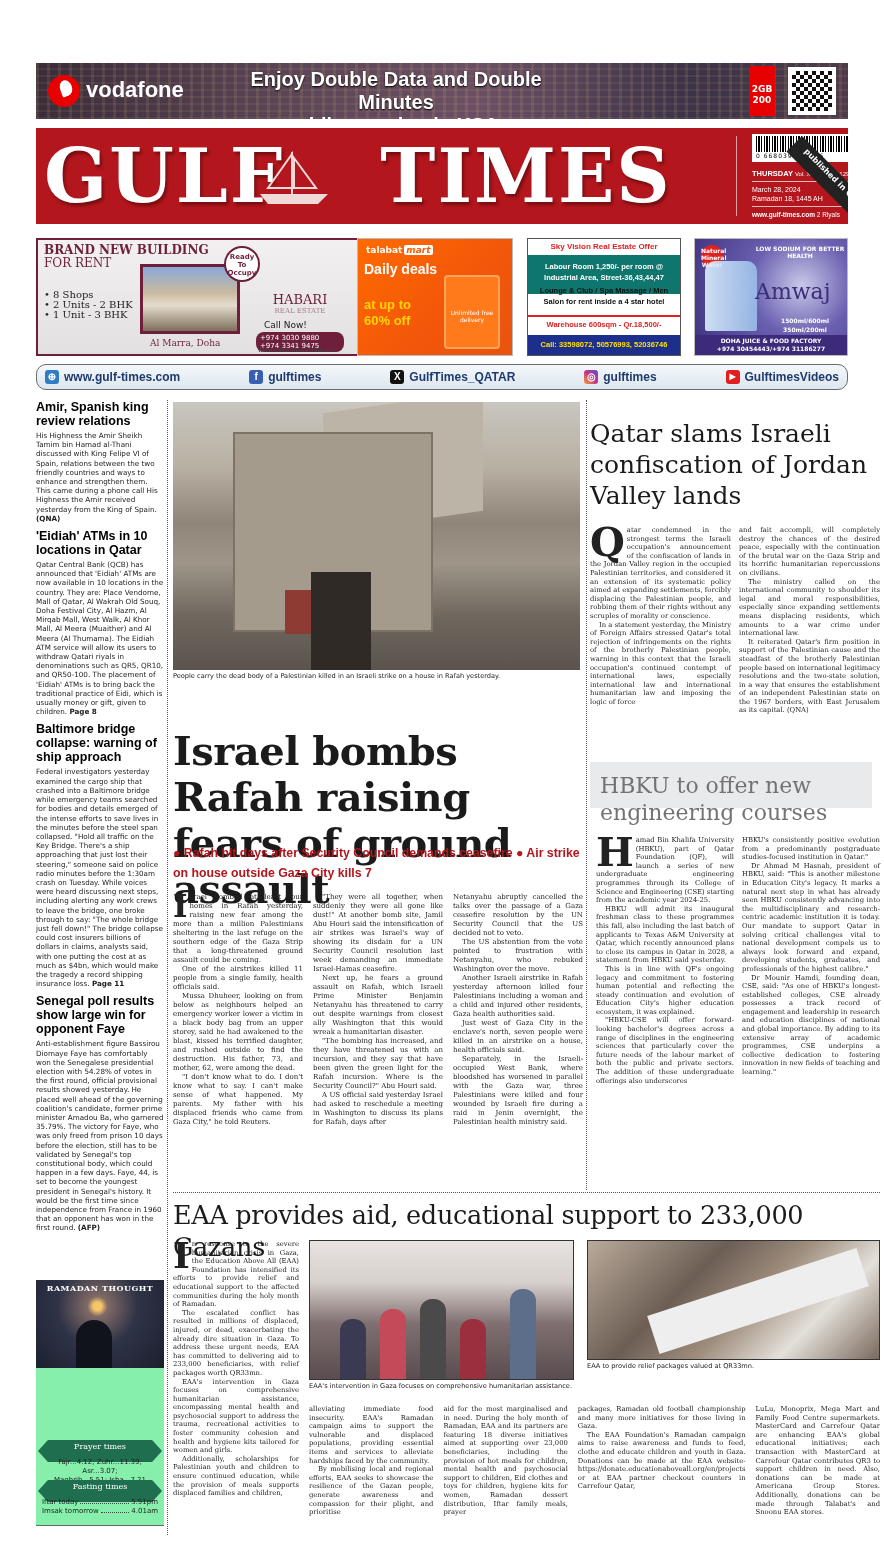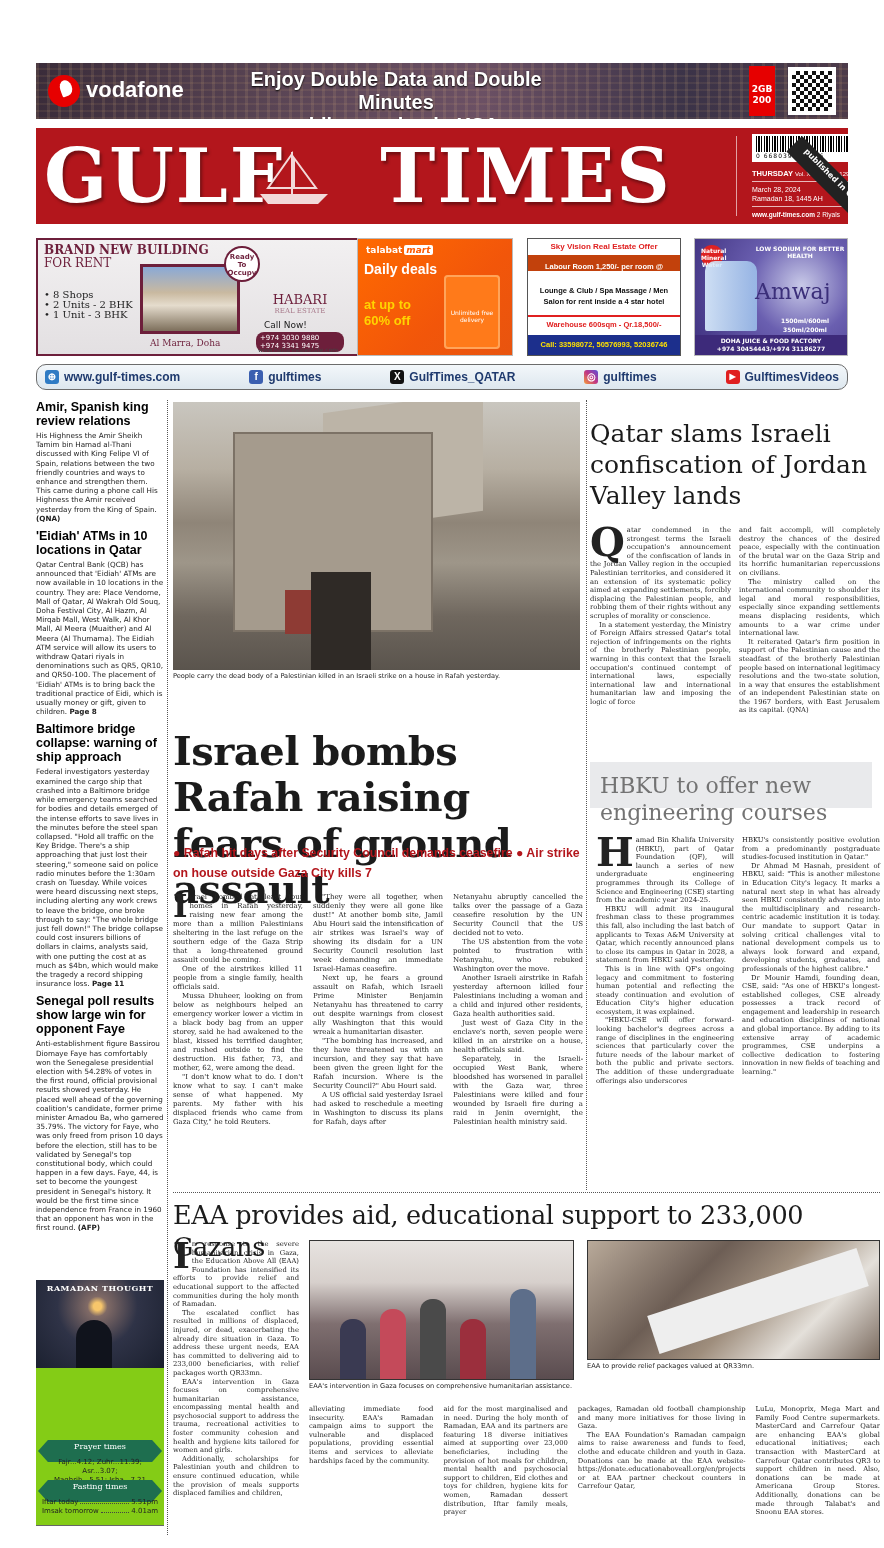--- a/index.html
+++ b/index.html
@@ -64,21 +64,21 @@
   .soc-ico { width: 14px; height: 14px; border-radius: 3px; color: #fff; font-size: 10px; line-height: 14px; text-align: center; font-weight: bold; }
 
   
   #left-col { left: 36px; top: 400px; width: 128px; }
   .lc-head { font-family: Liberation Sans, sans-serif; font-weight: bold; font-size: 12.5px; line-height: 14px; color: #000000; margin-bottom: 3px; }
   .lc-body { font-size: 7.2px; line-height: 9.2px; color: #222; margin-bottom: 6px; font-family: "DejaVu Sans", sans-serif; }
   .lc-body b { font-weight: bold; }
   #col-sep { left: 167px; top: 400px; width: 0; height: 1135px; border-left: 1px dotted #555; }
 
   
-  #ramadan-box { left: 36px; top: 1280px; width: 128px; height: 246px; background: #84cc16; border-bottom: 1px solid #666; }
+  #ramadan-box { left: 36px; top: 1280px; width: 128px; height: 246px; background: #86efac; border-bottom: 1px solid #666; }
   #ramadan-box .img { position: absolute; left: 0; top: 0; width: 128px; height: 88px; background: radial-gradient(circle at 48% 30%, #f7c66b 0 4px, #806a66 10px, #2f3347 40px, #1a1f2e 100%); }
   #ramadan-box .img .label { position: absolute; top: 3px; left: 0; width: 100%; text-align: center; color: #fff; font-family: "DejaVu Serif", serif; font-weight: bold; font-size: 8px; letter-spacing: 0.5px; }
   #ramadan-box .fig { position: absolute; left: 40px; top: 40px; width: 36px; height: 48px; background: #10131c; border-radius: 18px 18px 0 0; }
   #ramadan-box .quote { position: absolute; left: 6px; top: 92px; width: 116px; font-style: italic; font-size: 7.4px; line-height: 9.2px; text-align: justify; color: #222; }
   .ribbon { position: absolute; left: 2px; width: 124px; height: 22px; background: #1e6e4f; color: #fff; text-align: center; font-family: "DejaVu Serif", serif; font-size: 8px; line-height: 14px; clip-path: polygon(0 50%, 8% 0, 92% 0, 100% 50%, 92% 100%, 8% 100%); }
   .times { position: absolute; left: 6px; width: 116px; font-size: 7px; line-height: 9px; color: #222; text-align: center; }
   .fast-row { display: flex; justify-content: space-between; text-align: left; }
 
   
   #main-photo { left: 173px; top: 402px; width: 407px; height: 268px; background: linear-gradient(180deg, #c9c6bf 0%, #b7afa2 25%, #8f8578 45%, #9e9689 60%, #6f675e 80%, #5a544d 100%); overflow: hidden; }
@@ -207,21 +207,21 @@
     <div>at up to</div>
     <div>60% off</div>
   </div>
   <div class="bag">
     <div style="color:#fff;font-size:6px;text-align:center;padding-top:34px;">Unlimited free delivery</div>
   </div>
 </div>
 
 <div id="ad-sky" class="abs ad">
   <div class="t" style="top:2px;color:#e02020;font-size:8px;">Sky Vision Real Estate Offer</div>
-  <div class="t" style="top:16px;background:#c2410c;color:#fff;height:16px;padding-top:6px;">
+  <div class="t" style="top:16px;background:#0f766e;color:#fff;height:39px;padding-top:6px;">
     <div>Labour Room 1,250/- per room @</div>
     <div>Industrial Area, Street-36,43,44,47</div>
   </div>
   <div class="t" style="top:46px;color:#111;height:26px;">
     <div>Lounge &amp; Club / Spa Massage / Men</div>
     <div>Salon for rent inside a 4 star hotel</div>
   </div>
   <div class="t" style="top:76px;border-top:2px solid #e02020;color:#e02020;height:17px;padding-top:2px;">Warehouse 600sqm - Qr.18,500/-</div>
   <div class="t" style="top:96px;background:#1c2f8c;color:#ffe000;height:20px;padding-top:4px;">Call: 33598072, 50576993, 52036746</div>
 </div>
@@ -395,20 +395,21 @@
 <div id="eaa-cap1" class="abs">EAA's intervention in Gaza focuses on comprehensive humanitarian assistance.</div>
 
 <div id="eaa-photo2" class="abs">
   <div class="table"></div>
 </div>
 <div id="eaa-cap2" class="abs">EAA to provide relief packages valued at QR33mn.</div>
 
 <div id="eaa-cols" class="abs" style="top:1405px;display:flex;gap:10px;">
   <div class="col">
     <p class="first">alleviating immediate food insecurity. EAA's Ramadan campaign aims to support the vulnerable and displaced populations, providing essential items and services to alleviate hardships faced by the community.</p>
+    <p>By mobilising local and regional efforts, EAA seeks to showcase the resilience of the Gazan people, generate awareness and compassion for their plight, and prioritise</p>
   </div>
   <div class="col">
     <p class="first">aid for the most marginalised and in need. During the holy month of Ramadan, EAA and its partners are featuring 18 diverse initiatives aimed at supporting over 23,000 beneficiaries, including the provision of hot meals for children, mental health and psychosocial support to children, Eid clothes and toys for children, hygiene kits for women, Ramadan dessert distribution, Iftar family meals, prayer</p>
   </div>
   <div class="col">
     <p class="first">packages, Ramadan old football championship and many more initiatives for those living in Gaza.</p>
     <p>The EAA Foundation's Ramadan campaign aims to raise awareness and funds to feed, clothe and educate children and youth in Gaza. Donations can be made at the EAA website-https://donate.educationaboveall.org/en/projects or at EAA partner checkout counters in Carrefour Qatar,</p>
   </div>
   <div class="col">
     <p class="first">LuLu, Monoprix, Mega Mart and Family Food Centre supermarkets. MasterCard and Carrefour Qatar are enhancing EAA's global educational initiatives; each transaction with MasterCard at Carrefour Qatar contributes QR3 to support children in need. Also, donations can be made at Americana Group Stores. Additionally, donations can be made through Talabat's and Snoonu EAA stores.</p>

